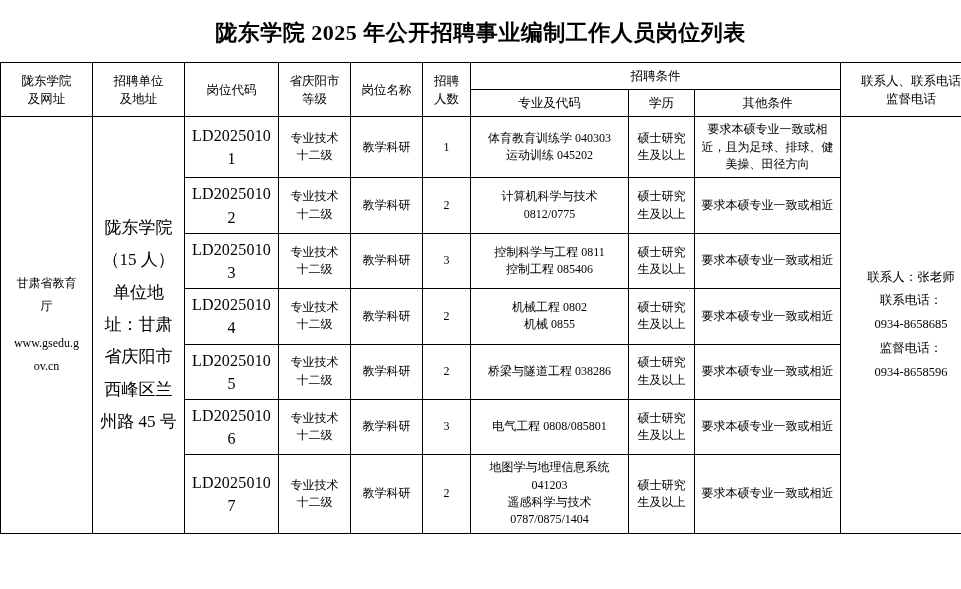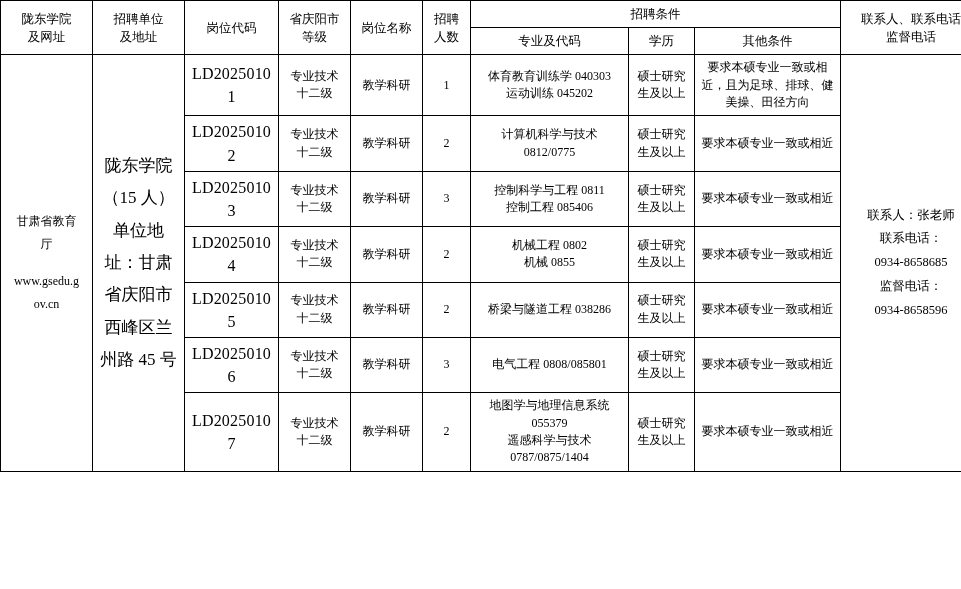--- a/index.html
+++ b/index.html
@@ -73,20 +73,21 @@
   }
   .small-line {
     display: block;
   }
 </style>
 </head>
 <body>
 
 <div class="page">
 
+  <div class="title">陇东学院 2025 年公开招聘事业编制工作人员岗位列表</div>
 
   <table class="jobs">
     <colgroup>
       <col style="width:92px">
       <col style="width:92px">
       <col style="width:94px">
       <col style="width:72px">
       <col style="width:72px">
       <col style="width:48px">
       <col style="width:158px">
@@ -265,21 +266,21 @@
       <tr>
         <td class="code-cell">LD20250107</td>
         <td>
           <span class="small-line">专业技术</span>
           <span class="small-line">十二级</span>
         </td>
         <td>教学科研</td>
         <td>2</td>
         <td>
           <span class="small-line">地图学与地理信息系统</span>
-          <span class="small-line">055379</span>
+          <span class="small-line">041203</span>
           <span class="small-line">遥感科学与技术</span>
           <span class="small-line">0787/0875/1404</span>
         </td>
         <td>
           <span class="small-line">硕士研究</span>
           <span class="small-line">生及以上</span>
         </td>
         <td>要求本硕专业一致或相近</td>
       </tr>
     </tbody>

